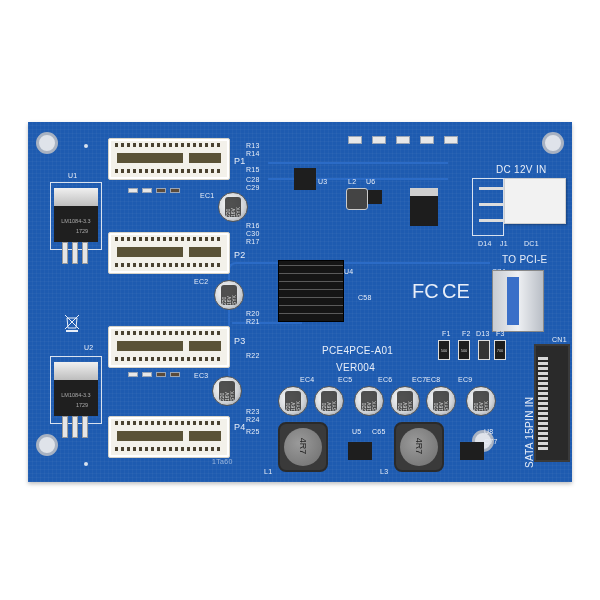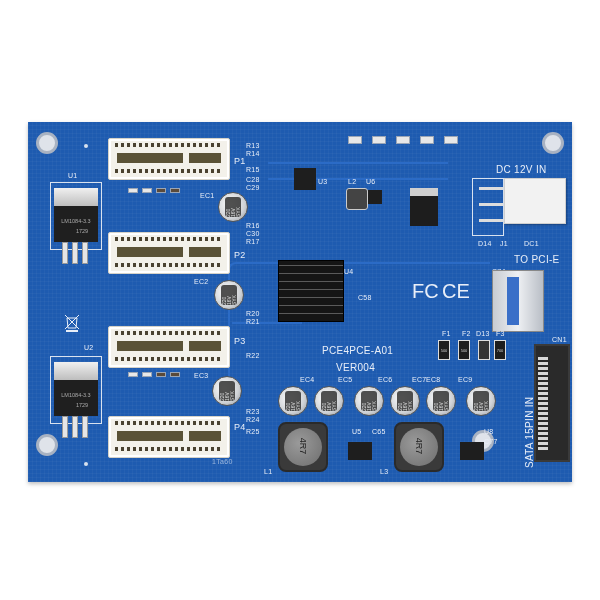--- a/index.html
+++ b/index.html
@@ -202,21 +202,21 @@
   <div style="position:absolute;left:444px;top:56px;width:30px;height:56px;border:1px solid #d9e2ef;">
     <div style="position:absolute;left:6px;top:8px;width:24px;height:3px;background:#ddd;"></div>
     <div style="position:absolute;left:6px;top:24px;width:24px;height:3px;background:#ddd;"></div>
     <div style="position:absolute;left:6px;top:40px;width:24px;height:3px;background:#ddd;"></div>
   </div>
   <div class="molex" style="left:476px;top:56px;"></div>
   <span class="silk" style="left:450px;top:118px;">D14</span>
   <span class="silk" style="left:472px;top:118px;">J1</span>
   <span class="silk" style="left:496px;top:118px;">DC1</span>
 
-  <span class="silk big" style="left:474px;top:132px;margin-left:12px;">TO PCI-E</span>
+  <span class="silk big" style="left:474px;top:132px;">TO PCI-E</span>
   <div class="usb" style="left:464px;top:148px;">
       <div class="tongue"></div>
     </div>
   <span class="silk" style="left:524px;top:214px;">CN1</span>
 
   <span class="silk" style="left:414px;top:208px;">F1</span>
   <div class="fuse" style="left:410px;top:218px;">
       <span>500</span>
     </div>
   <span class="silk" style="left:434px;top:208px;">F2</span>

